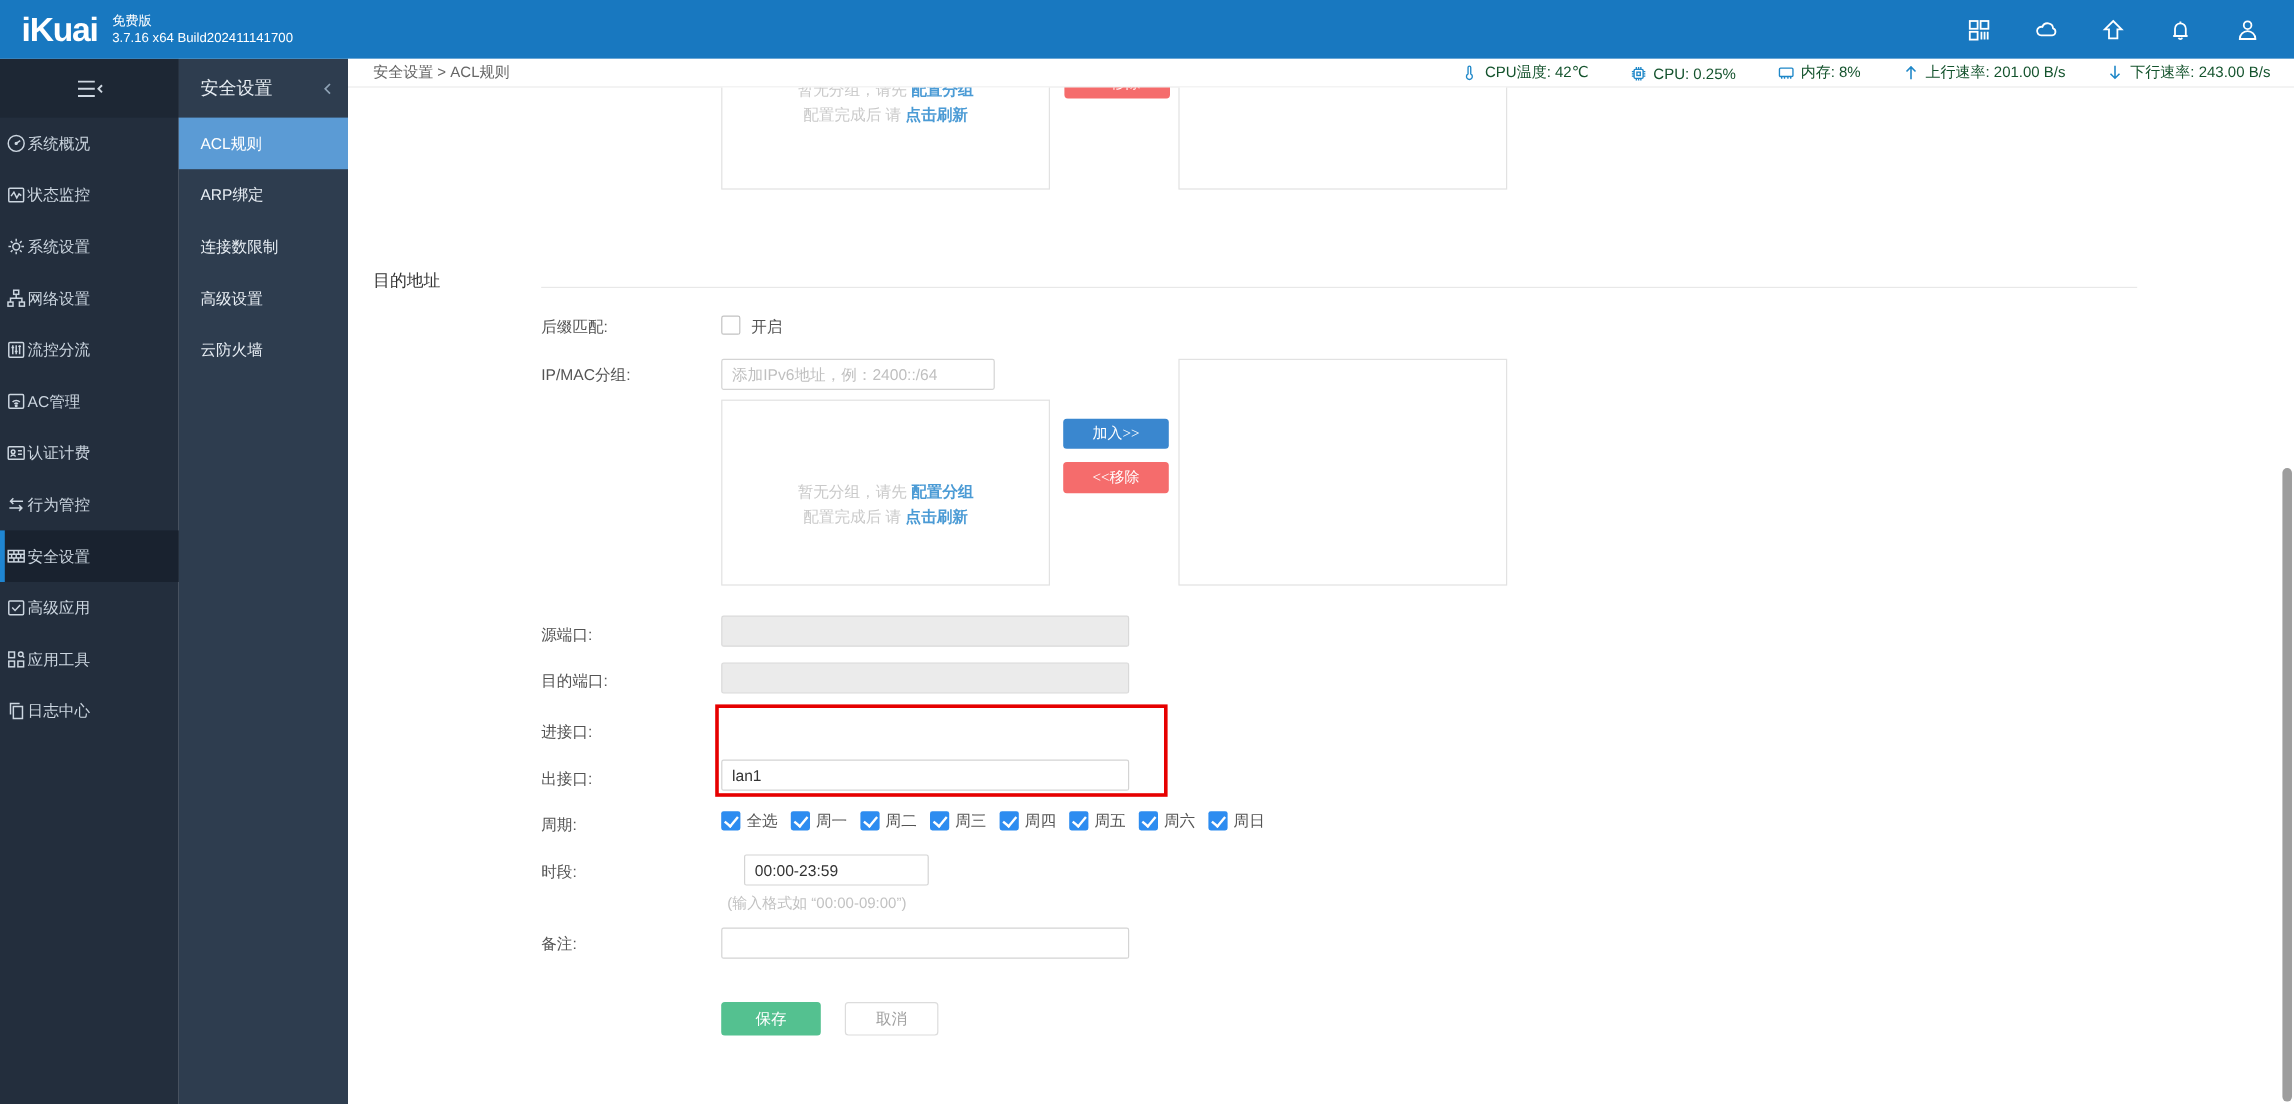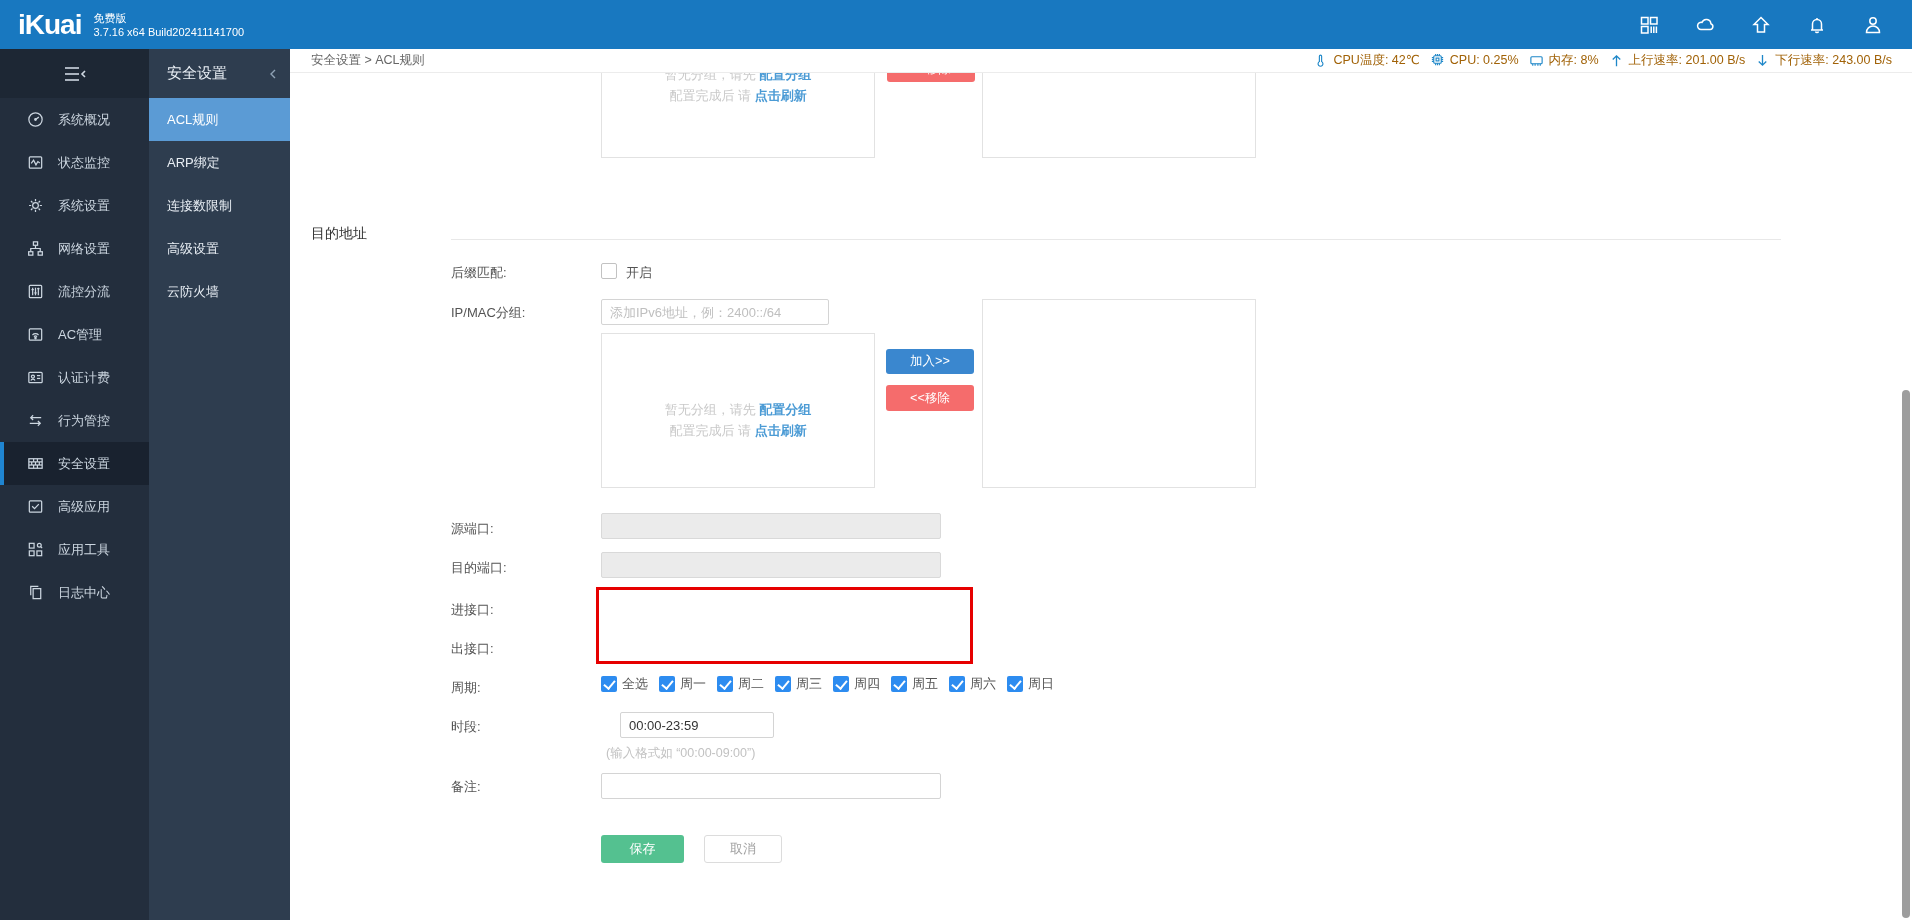--- a/index.html
+++ b/index.html
@@ -11,58 +11,58 @@
     color:#fff; padding-left:18px; position:relative; }
   .logo { font-size:28px; font-weight:bold; letter-spacing:-1px; }
   .logo-meta { margin-left:12px; font-size:11px; line-height:14px; }
   .header-icons { margin-left:auto; margin-right:28px; display:flex; gap:34px; align-items:center; }
   .hicon { width:22px; height:22px; display:inline-flex; cursor:pointer; }
 
   
   .layout { display:flex; height:871px; }
   .sidebar { width:149px; background:#232e3d; color:#ccd6e0; flex:none; }
   .sidebar-top { height:49px; background:#1d2734; display:flex; align-items:center; justify-content:center; cursor:pointer; }
-  .side-item { height:43px; display:flex; align-items:center; gap:13px; padding-left:22px;
+  .side-item { height:43px; display:flex; align-items:center; 
     font-size:13px; cursor:pointer; border-left:4px solid transparent; }
   .side-item.active { background:#19222f; border-left-color:#1f85d1; }
   .side-icon { width:19px; height:19px; flex:none; display:inline-flex; }
 
   .submenu { width:141px; background:#2e3d4f; color:#e8eef4; flex:none; }
   .submenu-header { height:49px; display:flex; align-items:center; justify-content:space-between;
     padding:0 12px 0 18px; font-size:15px; }
   .submenu-item { height:43px; display:flex; align-items:center; padding-left:18px;
     font-size:13px; cursor:pointer; }
   .submenu-item.active { background:#5b9bd5; color:#fff; }
 
   
   .main { flex:1; position:relative; background:#fff; }
   .toolbar { height:24px; border-bottom:1px solid #ececec; display:flex; align-items:center;
     justify-content:space-between; padding:0 20px 0 21px; font-size:12.5px; color:#666; }
-  .stats { display:flex; gap:10px; align-items:flex-start; color:#a16207; }
+  .stats { display:flex; gap:34px; align-items:flex-end; color:#14532d; }
   .stat { display:flex; align-items:center; gap:5px; }
   .sicon { width:15px; height:15px; display:inline-flex; }
 
   .content { position:absolute; top:24px; left:0; right:0; bottom:0; overflow:hidden; }
   .abs { position:absolute; }
 
   .listbox { border:1px solid #e2e2e2; background:#fff; }
   .hint-line { font-size:13px; color:#c9c9c9; text-align:center; line-height:21px; }
   .hint-link { color:#4b9bd5; font-weight:bold; cursor:pointer; }
 
   .lbl { font-size:13px; color:#545454; }
   .sect-title { font-size:14px; color:#333; }
   .divider { height:1px; background:#e8e8e8; }
 
   input.txt { border:1px solid #d4d4d4; border-radius:2px; height:26px; padding:0 8px;
     font-size:13px; color:#333; font-family:inherit; outline:none; }
   input.txt::placeholder { color:#bfbfbf; }
   input.txt:disabled, input.txt.disabled { background:#ebebeb; border-color:#d9d9d9; }
 
   .btn { display:flex; align-items:center; justify-content:center; font-size:12.5px;
-    border-radius:3px; cursor:pointer; color:#fff; font-family:Liberation Mono, monospace; border:none; }
+    border-radius:3px; cursor:pointer; color:#fff; font-family:Liberation Serif, serif; border:none; }
   .btn-add { background:#3a87cf; }
   .btn-remove { background:#f56c6c; }
   .btn-save { background:#54c190; font-size:13px; }
   .btn-cancel { background:#fff; border:1px solid #dcdcdc; color:#a0a0a0; font-size:13px; }
 
   .cb { width:16px; height:16px; border-radius:2px; display:inline-block; position:relative;
     cursor:pointer; flex:none; }
   .cb.checked { background:#2d8cf0; }
   .cb.checked::after { content:""; position:absolute; left:4.5px; top:1.5px; width:5px; height:9px;
     border-right:2px solid #fff; border-bottom:2px solid #fff; transform:rotate(40deg); }
@@ -374,20 +374,21 @@
       
       <div class="lbl abs" style="left:161px; top:447px;">源端口:</div>
       <input class="txt disabled abs" style="left: 311px; top: 440px; width: 340px;" type="text" disabled="" value="">
 
       <div class="lbl abs" style="left:161px; top:486px;">目的端口:</div>
       <input class="txt disabled abs" style="left: 311px; top: 479px; width: 340px;" type="text" disabled="" value="">
 
       <div class="lbl abs" style="left:161px; top:528px;">进接口:</div>
 
       <div class="lbl abs" style="left:161px; top:567px;">出接口:</div>
+      <input class="txt abs" style="left: 311px; top: 560px; width: 340px;" type="text" value="lan1">
 
       <div class="annotation abs" style="left:306px; top:514px; width:377px; height:77px;"></div>
 
       
       <div class="lbl abs" style="left:161px; top:606px;">周期:</div>
       <div class="wkrow abs" style="left:311px; top:602px;">
         <span class="wk">
             <span class="cb checked"></span>
             <span>全选</span>
           </span>

